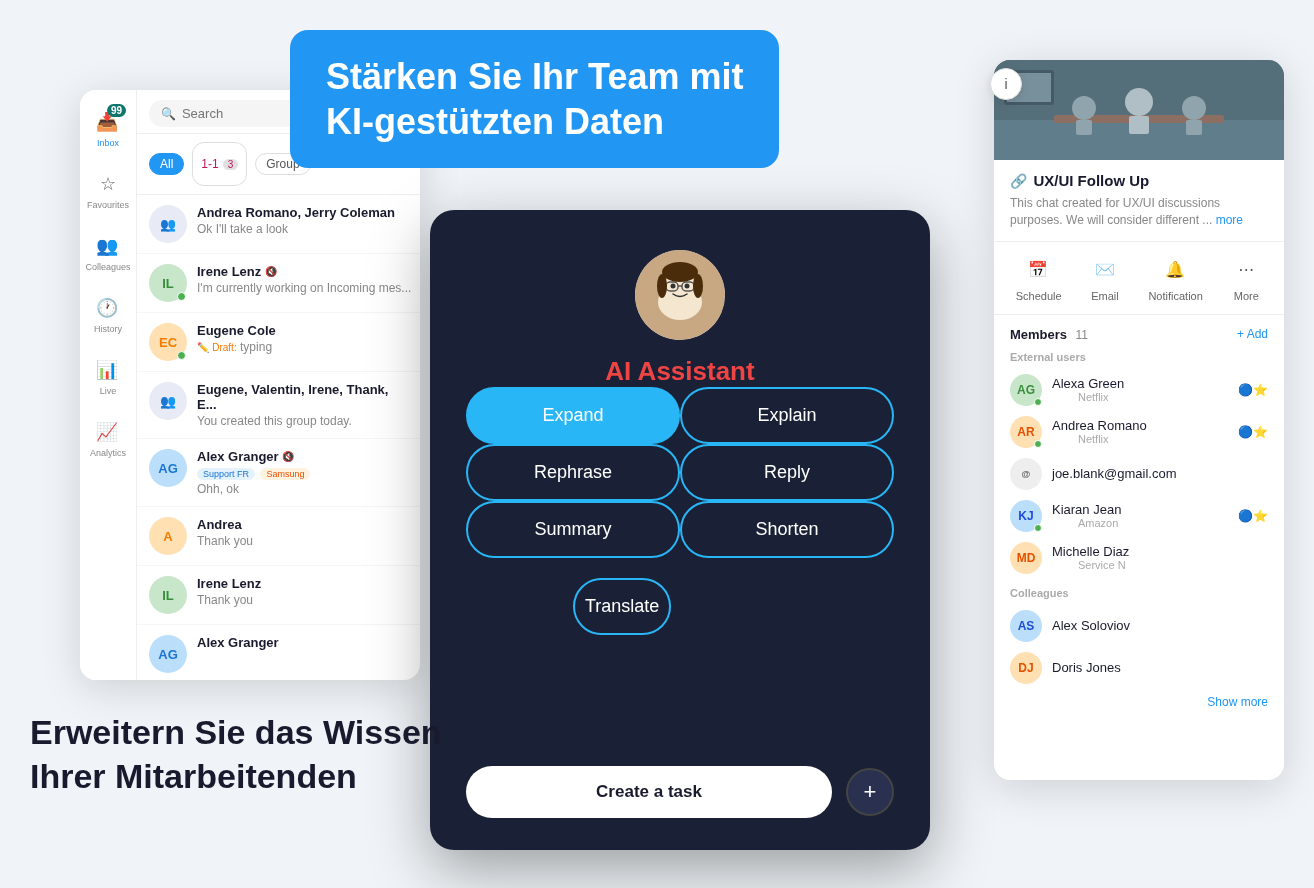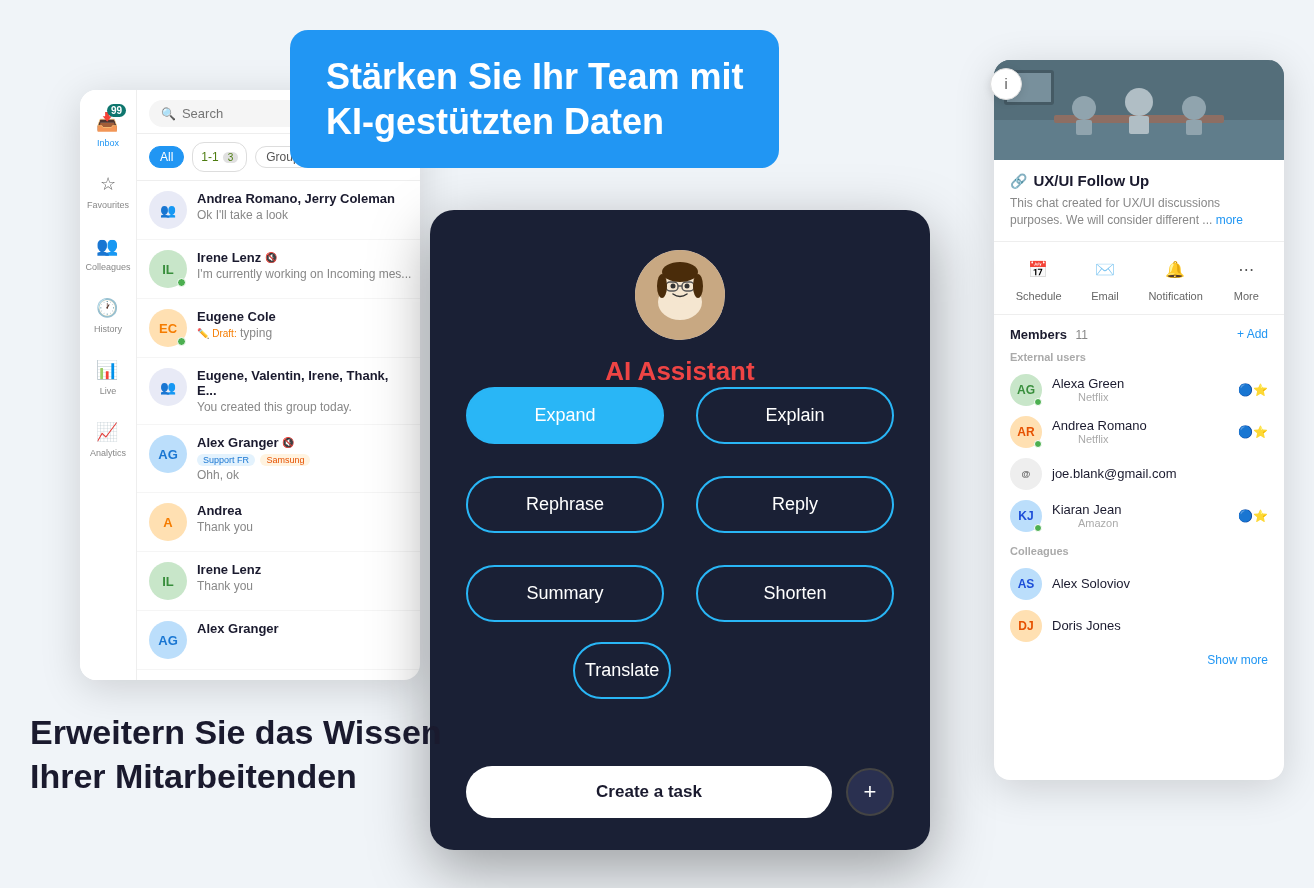--- a/index.html
+++ b/index.html
@@ -151,27 +151,27 @@
     }
     .filter-btn.active {
       background: #2196F3;
       color: white;
       border-color: #2196F3;
     }
     .filter-group {
       display: flex;
       align-items: center;
       gap: 4px;
-      padding: 7px 8px;
+      padding: 14px 8px;
       border-radius: 12px;
       font-size: 12px;
       border: 1px solid #ddd;
       background: white;
       cursor: pointer;
-      color: #4d7c0f;
+      color: #be185d;
     }
     .filter-count {
       background: #e0e0e0;
       border-radius: 8px;
       padding: 0 5px;
       font-size: 10px;
     }
 
     .chat-items {
       overflow-y: auto;
@@ -272,21 +272,21 @@
       font-size: 40px;
     }
     .ai-title {
       color: #ef4444;
       font-size: 26px;
       font-weight: 700;
     }
     .ai-buttons-grid {
       display: grid;
       grid-template-columns: 1fr 1fr;
-      gap: 32px;
+      gap: 0;
       width: 100%;
       margin-bottom: 20px;
     }
     .ai-btn {
       border-radius: 40px;
       padding: 16px 10px;
       font-size: 18px;
       font-weight: 500;
       text-align: center;
       cursor: pointer;
@@ -789,20 +789,27 @@
 
     <div class="member-item">
       <div class="member-avatar blue">KJ<div class="m-online"></div></div>
       <div class="member-info">
         <div class="member-name">Kiaran Jean</div>
         <div class="member-sub">Amazon</div>
       </div>
       <div class="member-flags">🔵⭐</div>
     </div>
 
+    <div class="member-item">
+      <div class="member-avatar orange">MD</div>
+      <div class="member-info">
+        <div class="member-name">Michelle Diaz</div>
+        <div class="member-sub">Service N</div>
+      </div>
+    </div>
 
     <div class="colleagues-label">Colleagues</div>
 
     <div class="member-item">
       <div class="member-avatar blue">AS</div>
       <div class="member-info">
         <div class="member-name">Alex Soloviov</div>
       </div>
     </div>
 

